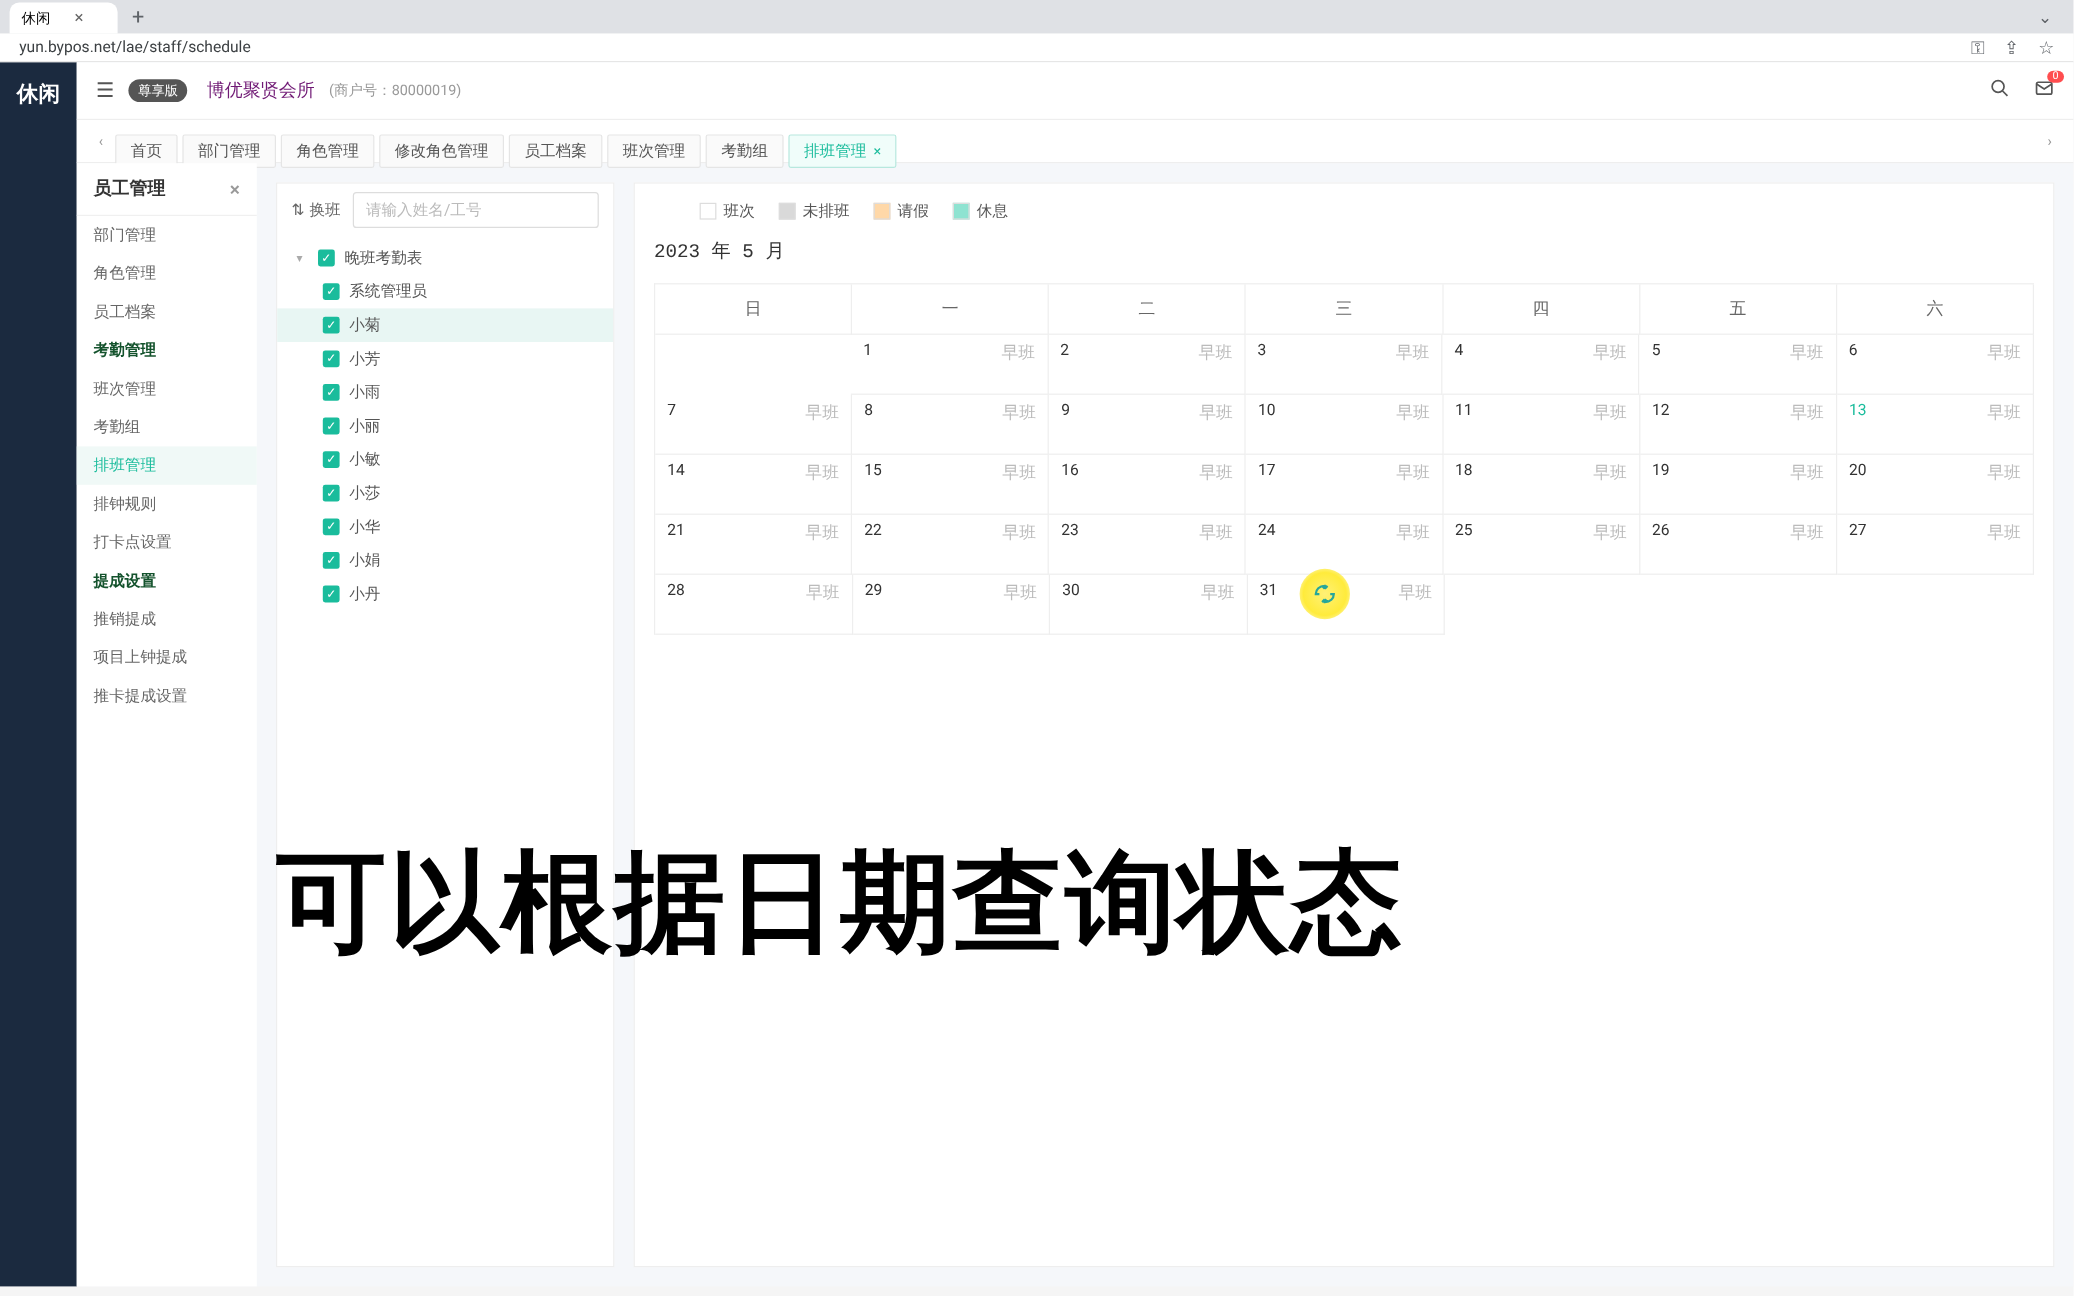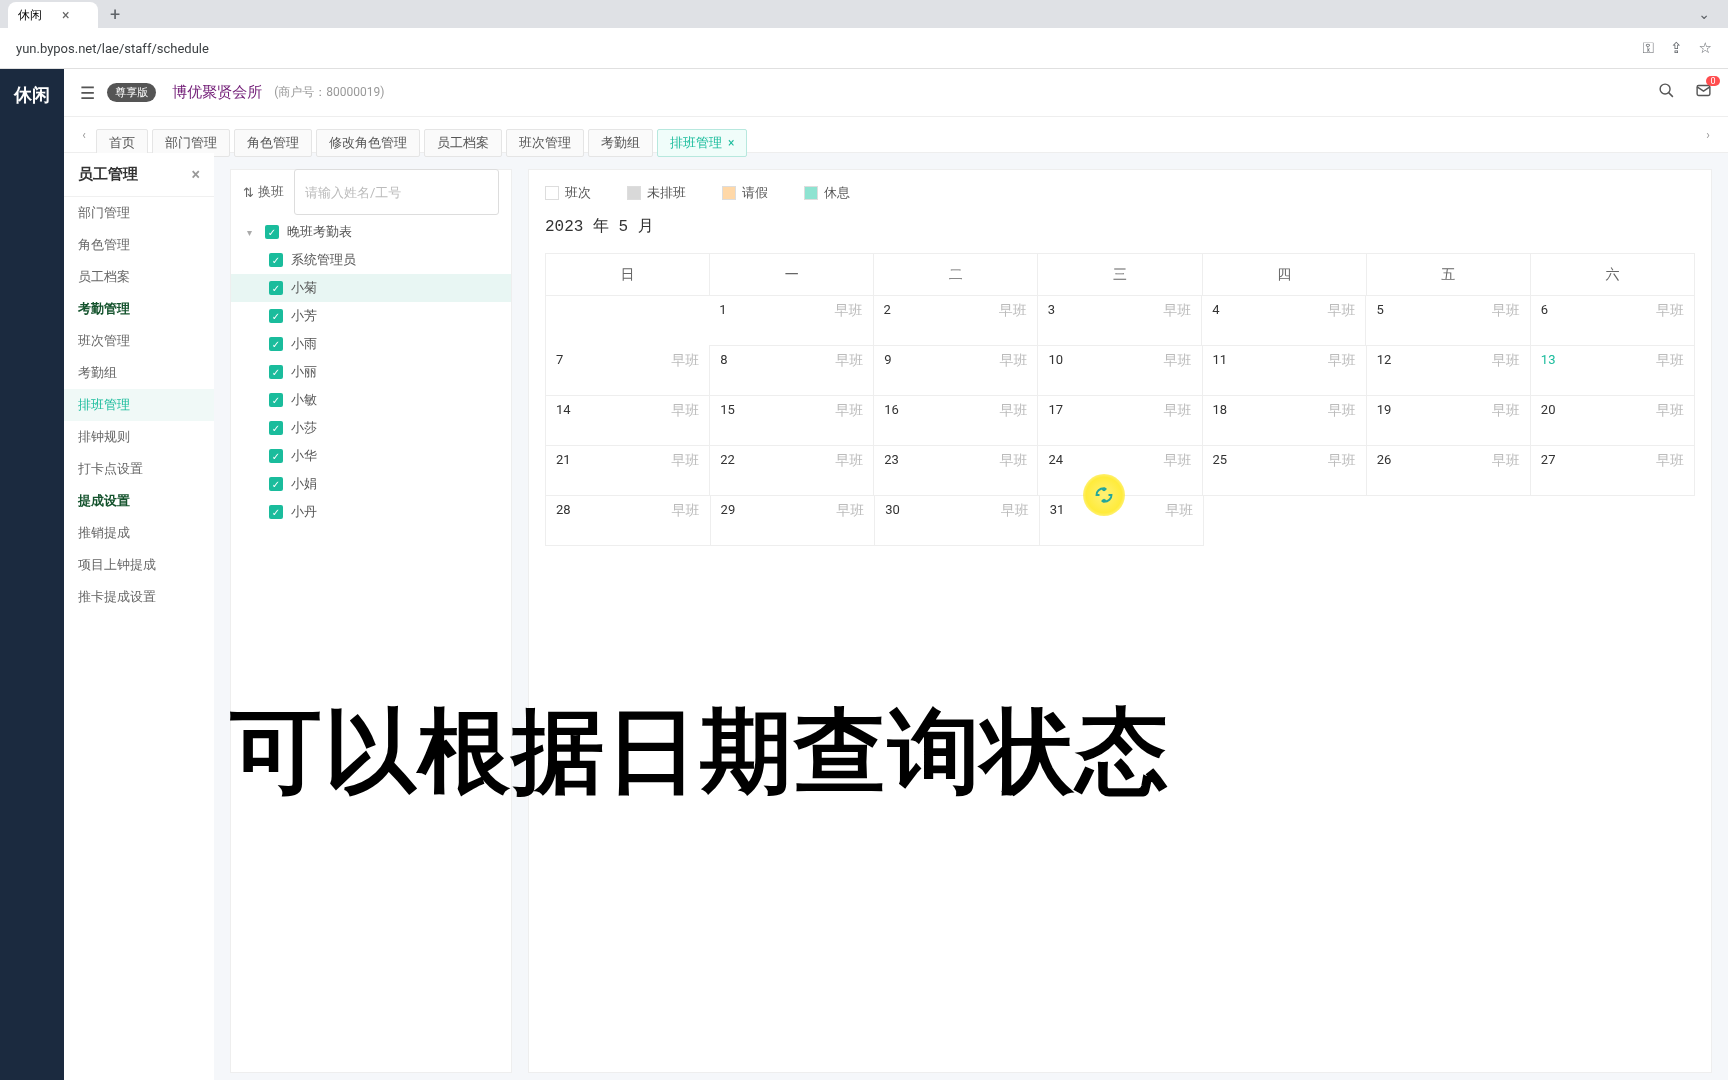--- a/index.html
+++ b/index.html
@@ -5,21 +5,21 @@
 * { margin: 0; padding: 0; box-sizing: border-box; font-family: -apple-system, BlinkMacSystemFont, "Segoe UI", Roboto, "Helvetica Neue", Arial, sans-serif; }
 body { background: #f5f5f5; width: 1728px; height: 1080px; overflow: hidden; position: relative; }
 
 
 .browser-tabs { height: 28px; background: #dfe1e5; display: flex; align-items: center; padding: 0 8px; }
 .browser-tab { background: #fff; height: 26px; margin-top: 2px; border-radius: 8px 8px 0 0; padding: 0 10px; display: flex; align-items: center; font-size: 12px; min-width: 90px; gap: 20px; }
 .tab-close { color: #666; font-size: 14px; }
 .new-tab { color: #5f6368; font-size: 18px; margin-left: 12px; }
 .tabs-spacer { flex: 1; }
 .tabs-menu { color: #5f6368; font-size: 14px; margin-right: 10px; }
-.address-bar { height: 41px; background: #fff; display: flex; align-items: center; padding: 0 16px; border-bottom: 1px solid #e0e0e0; }
+.address-bar { height: 24px; background: #fff; display: flex; align-items: center; padding: 0 16px; border-bottom: 1px solid #e0e0e0; }
 .url { font-size: 13px; color: #3c4043; }
 .addr-spacer { flex: 1; }
 .addr-icons { display: flex; gap: 16px; color: #5f6368; font-size: 15px; }
 
 
 .app { display: flex; height: calc(1080px - 60px); }
 .far-left { width: 64px; background: #1b2a3f; color: #fff; display: flex; justify-content: center; padding-top: 14px; font-size: 18px; font-weight: 600; }
 .content-area { flex: 1; display: flex; flex-direction: column; background: #f5f7fa; }
 
 
@@ -53,32 +53,32 @@
 .sidebar-item.active { color: #1abc9c; background: #f0f9f7; }
 
 
 .workspace { flex: 1; display: flex; gap: 16px; padding: 16px; }
 
 
 .tree-panel { width: 282px; background: #fff; border: 1px solid #eee; display: flex; flex-direction: column; }
 .tree-header { height: 44px; display: flex; align-items: center; padding: 0 12px; gap: 10px; }
 .swap-btn { font-size: 13px; color: #666; display: flex; align-items: center; gap: 4px; }
 .swap-icon { font-size: 13px; }
-.search-input { flex: 1; height: 46px; border: 1px solid #ddd; border-radius: 3px; padding: 0 10px; font-size: 13px; color: #333; }
+.search-input { flex: 1; height: 30px; border: 1px solid #ddd; border-radius: 3px; padding: 0 10px; font-size: 13px; color: #333; }
 .search-input::placeholder { color: #bbb; }
 .tree-list { flex: 1; padding: 4px 0; }
 .tree-item { height: 28px; display: flex; align-items: center; padding-left: 16px; gap: 8px; font-size: 13px; color: #555; }
 .tree-item.child { padding-left: 38px; }
 .tree-item.selected { background: #e8f6f3; }
 .tree-caret { color: #aaa; font-size: 10px; width: 10px; }
 .checkbox { width: 14px; height: 14px; border-radius: 2px; background: #1abc9c; display: flex; align-items: center; justify-content: center; color: #fff; font-size: 10px; }
 
 
 .calendar-panel { flex: 1; background: #fff; border: 1px solid #eee; padding: 14px 16px; display: flex; flex-direction: column; }
-.legend-row { display: flex; align-items: center; gap: 36px; font-size: 13px; color: #555; margin-bottom: 14px; }
+.legend-row { display: flex; align-items: center; gap: 20px; font-size: 13px; color: #555; margin-bottom: 14px; margin-left: 38px; }
 .legend-item { display: flex; align-items: center; gap: 6px; }
 .legend-swatch { width: 14px; height: 14px; border: 1px solid #ddd; }
 .sw-white { background: #fff; }
 .sw-gray { background: #d9d9d9; }
 .sw-orange { background: #ffd8a8; }
 .sw-teal { background: #8ee3d1; }
 
 .calendar-top { display: flex; align-items: center; justify-content: space-between; margin-bottom: 16px; }
 .month-title { font-size: 16px; color: #333; font-weight: 500; font-family: Liberation Mono, monospace; }
 .cal-nav { display: flex; }

